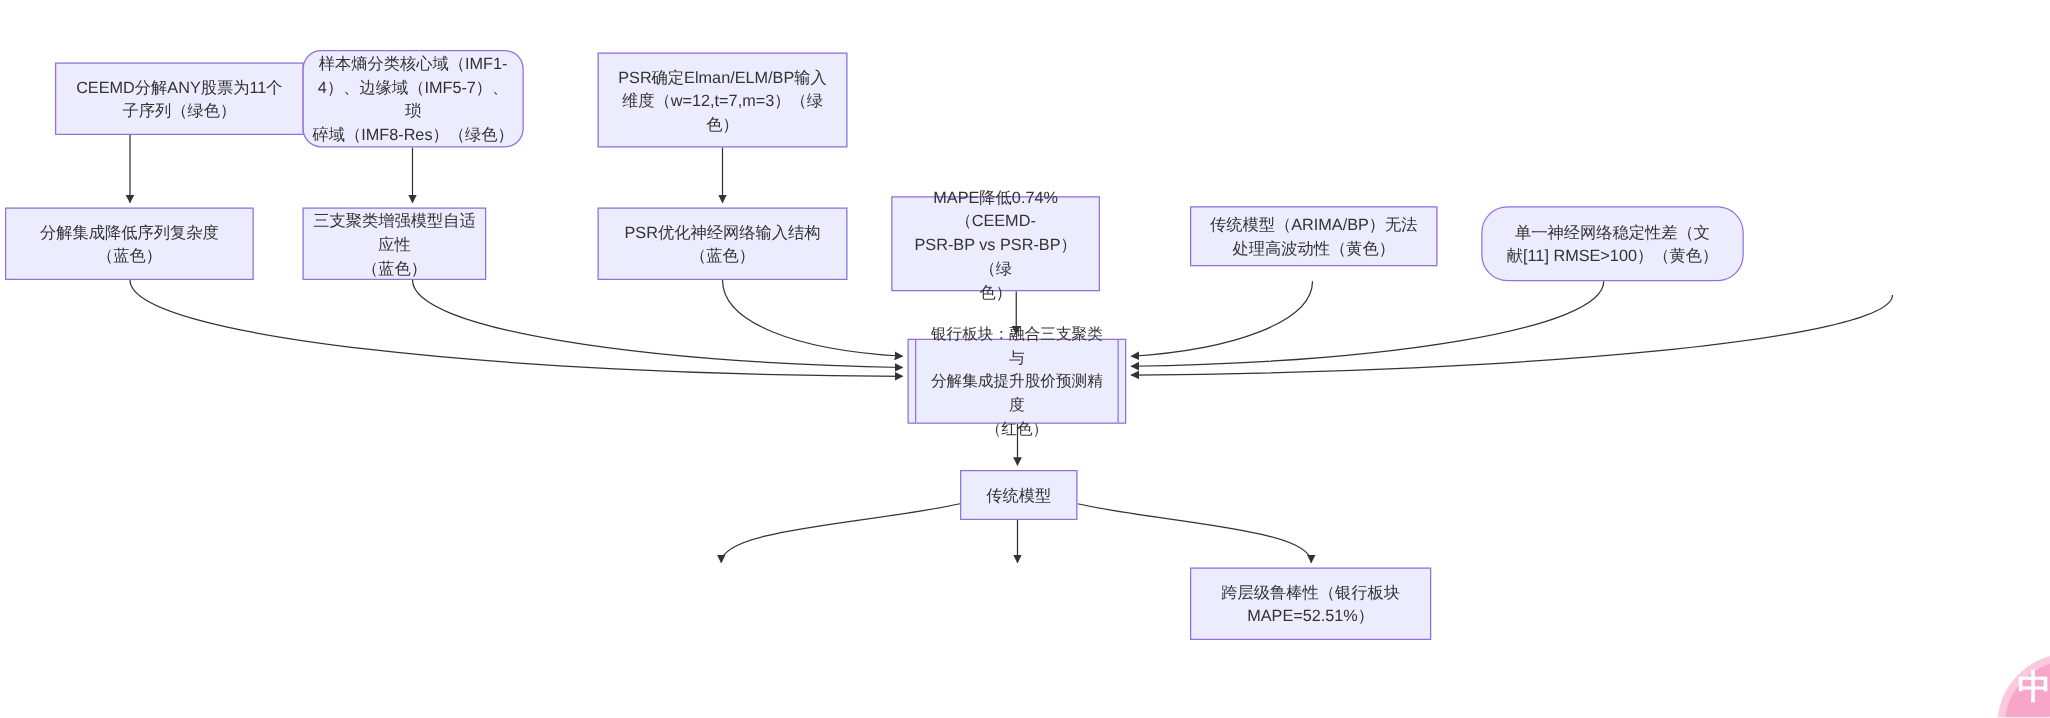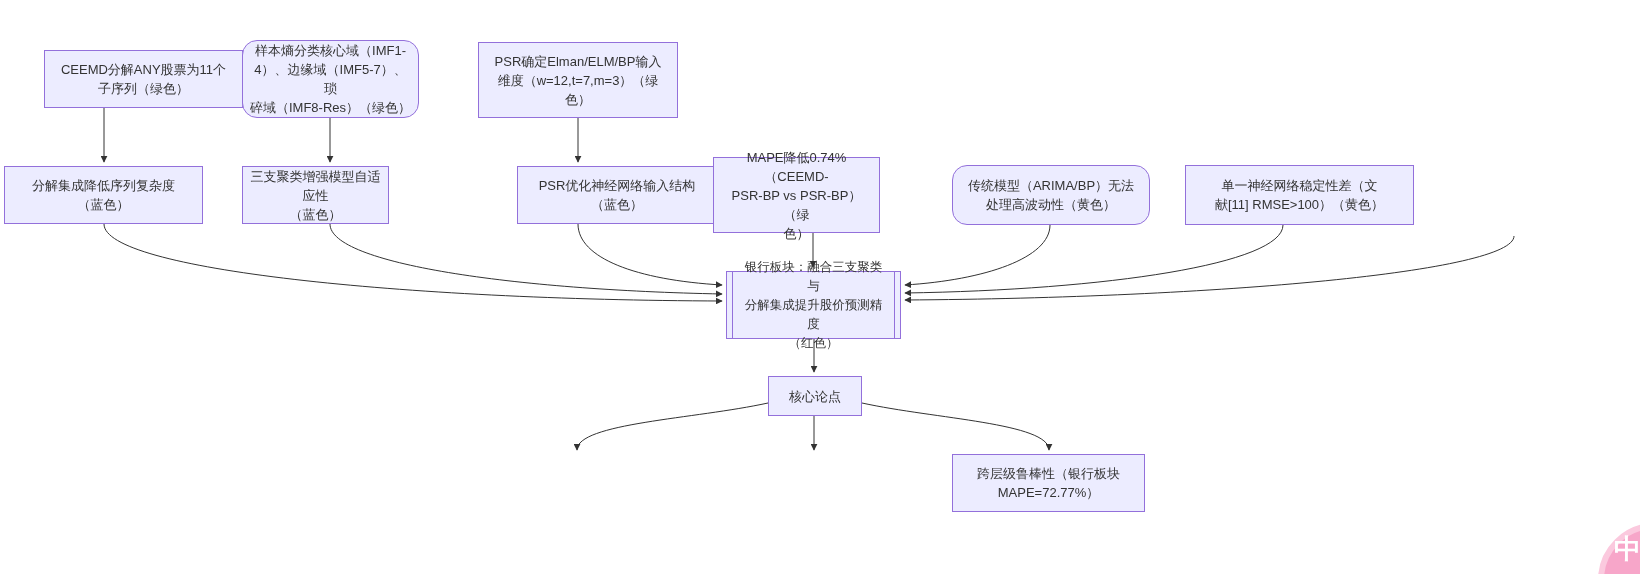--- a/index.html
+++ b/index.html
@@ -13,24 +13,24 @@
     background:#ECECFF;border:1px solid #9370DB;
     display:flex;align-items:center;justify-content:center;
     text-align:center;font-size:13px;line-height:19px;
     white-space:pre-line;padding:0 6px;color:#333333;
   }
   .n-ceemd   {left:4px;   top:50px;  width:199px;height:58px;margin-left:40px;}
   .n-entropy {left:242px; top:40px;  width:177px;height:78px;border-radius:15px;}
   .n-psrin   {left:478px; top:42px;  width:200px;height:76px;}
   .n-decomp  {left:4px;   top:166px; width:199px;height:58px;}
   .n-threeway{left:242px; top:166px; width:147px;height:58px;}
-  .n-psropt  {left:478px; top:166px; width:200px;height:58px;margin-left:39px;}
+  .n-psropt  {left:478px; top:166px; width:200px;height:58px;}
   .n-mape    {left:713px; top:157px; width:167px;height:76px;}
-  .n-trad    {left:952px; top:165px; width:198px;height:60px;border-radius:15px;}
-  .n-single  {left:1185px;top:165px; width:229px;height:60px;}
+  .n-trad    {left:952px; top:165px; width:198px;height:48px;}
+  .n-single  {left:1185px;top:165px; width:210px;height:60px;border-radius:21px;}
   .n-twoway  {left:1420px;top:155px; width:202px;height:81px;}
   .n-core    {left:726px; top:271px; width:175px;height:68px;font-size:12.5px;padding:0 12px;}
   .n-exp     {left:768px; top:376px; width:94px; height:40px;}
   .n-index   {left:478px; top:454px; width:199px;height:58px;}
   .n-stock   {left:715px; top:454px; width:198px;height:58px;}
   .n-robust  {left:952px; top:454px; width:193px;height:58px;}
   
   .subroutine::before,.subroutine::after{
     content:"";position:absolute;top:0;bottom:0;width:0;border-left:1px solid #9370DB;
   }
@@ -91,22 +91,22 @@
   <div class="node n-mape">MAPE降低0.74%（CEEMD-
 PSR-BP vs PSR-BP）（绿
 色）</div>
   <div class="node n-trad">传统模型（ARIMA/BP）无法
 处理高波动性（黄色）</div>
   <div class="node n-single">单一神经网络稳定性差（文
 献[11] RMSE&gt;100）（黄色）</div>
   <div class="node n-core subroutine">银行板块：融合三支聚类与
 分解集成提升股价预测精度
 （红色）</div>
-  <div class="node n-exp">核心论点</div>
+  <div class="node n-exp">传统模型</div>
   <div class="node n-robust">跨层级鲁棒性（银行板块
-MAPE=72.77%）</div>
+MAPE=52.51%）</div>
 
   <div class="fab">
     <span class="g1">中</span>
     <span class="g2">A</span>
   </div>
 
 </div>
 
 </body></html>

